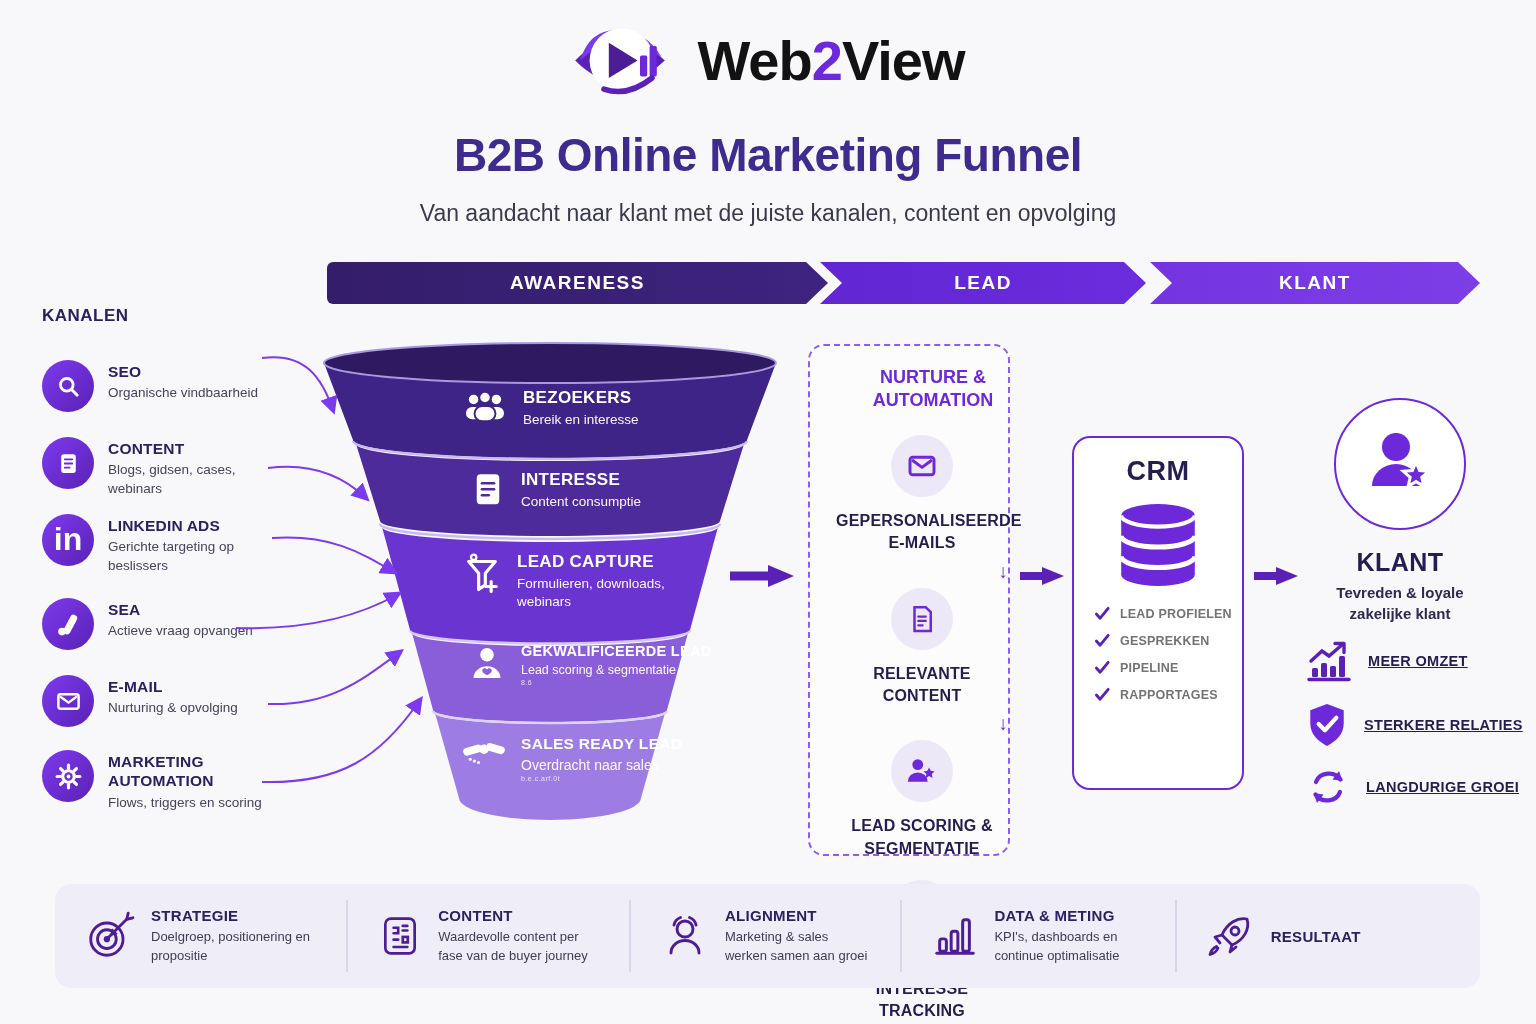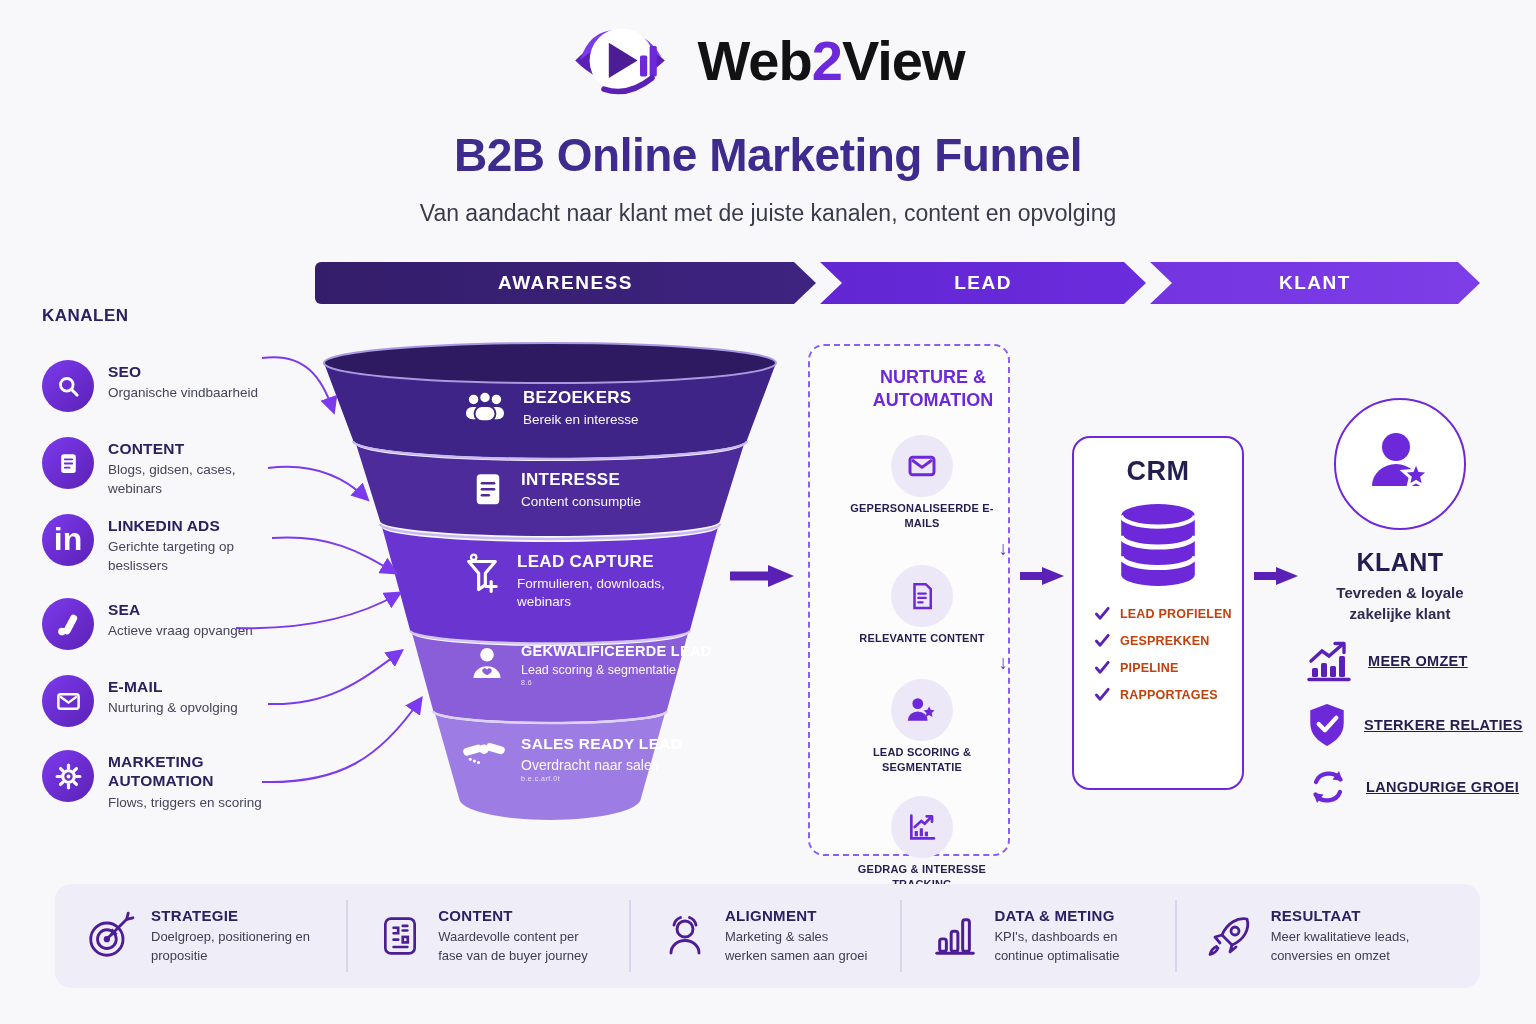--- a/index.html
+++ b/index.html
@@ -12,21 +12,21 @@
   
   .logo-row { position:absolute; top:22px; left:0; right:0; display:flex; justify-content:center; align-items:center; gap:30px; }
   .brand { font-size:56px; font-weight:800; letter-spacing:-1px; color:#121212; }
   .brand .num { color:#6d28d9; }
   .page-title { position:absolute; top:128px; left:0; right:0; text-align:center; font-size:46px; font-weight:800; color:#3f2b8e; letter-spacing:-.5px; }
   .page-subtitle { position:absolute; top:200px; left:0; right:0; text-align:center; font-size:23px; color:#3b3a4c; }
 
   
   .band { position:absolute; top:262px; height:42px; display:flex; align-items:center; justify-content:center;
           color:#fff; font-weight:700; font-size:19px; letter-spacing:1.5px; }
-  .band-awareness { left:315px; width:501px; background:linear-gradient(90deg,#341d6a,#3e2380);
+  .band-awareness { left:327px; width:501px; background:linear-gradient(90deg,#341d6a,#3e2380);
     clip-path:polygon(0 0, calc(100% - 22px) 0, 100% 50%, calc(100% - 22px) 100%, 0 100%); border-radius:6px; }
   .band-lead { left:820px; width:326px; background:linear-gradient(90deg,#6226d2,#6b2cdd);
     clip-path:polygon(0 0, calc(100% - 22px) 0, 100% 50%, calc(100% - 22px) 100%, 0 100%, 22px 50%); }
   .band-klant { left:1150px; width:330px; background:linear-gradient(90deg,#7434e0,#7d3ee8);
     clip-path:polygon(0 0, calc(100% - 22px) 0, 100% 50%, calc(100% - 22px) 100%, 0 100%, 22px 50%); }
 
   
   .kanalen-heading { position:absolute; left:42px; top:306px; font-size:17px; font-weight:800; color:#2b2060; letter-spacing:.5px; }
   .channel { position:absolute; left:42px; display:flex; gap:14px; align-items:flex-start; }
   .chan-icon { flex:0 0 52px; width:52px; height:52px; border-radius:50%;
@@ -52,31 +52,31 @@
   
   .overlay { position:absolute; inset:0; pointer-events:none; }
 
   
   .nurture { position:absolute; left:808px; top:344px; width:202px; height:512px;
     border:2px dashed #8b5cf6; border-radius:16px; background:rgba(255,255,255,.55);
     display:flex; flex-direction:column; align-items:flex-end; }
   .nurture-title { margin-top:20px; width:150px; text-align:center; color:#6d28d9; font-weight:800; font-size:18px; line-height:1.3; }
   .nitem { display:flex; flex-direction:column; align-items:center; }
   .ncircle { width:62px; height:62px; border-radius:50%; background:#ece8f7; display:flex; align-items:center; justify-content:center; }
-  .nlabel { margin-top:4px; width:172px; text-align:center; font-size:11px; font-weight:800; color:#241d4f; line-height:1.4; letter-spacing:.2px; }
+  .nlabel { margin-top:13px; width:172px; text-align:center; font-size:16px; font-weight:800; color:#241d4f; line-height:1.4; letter-spacing:.2px; }
   .ndown { color:#6d28d9; font-size:19px; font-weight:700; line-height:1; margin:7px 0; }
   .nitem-1{margin-top:22px} .nitem-3{} .nitem-4{margin-top:20px}
 
   
   .crm { position:absolute; left:1072px; top:436px; width:172px; height:354px; background:#fff;
     border:2px solid #6d28d9; border-radius:18px; }
   .crm-title { text-align:center; margin-top:18px; font-size:27px; font-weight:800; color:#241d4f; letter-spacing:.5px; }
   .crm-db { display:block; margin:14px auto 0; }
   .crm-list { margin:16px 0 0 20px; display:flex; flex-direction:column; gap:10px; }
-  .crm-item { display:flex; align-items:center; gap:9px; font-size:12.5px; font-weight:800; color:#c2410c; letter-spacing:.2px; }
+  .crm-item { display:flex; align-items:center; gap:9px; font-size:12.5px; font-weight:800; color:#737373; letter-spacing:.2px; }
 
   
   .klant-circle { position:absolute; left:1334px; top:398px; width:132px; height:132px; border-radius:50%;
     background:#fff; border:2px solid #6d28d9; display:flex; align-items:center; justify-content:center; }
   .klant-title { position:absolute; left:1300px; top:548px; width:200px; text-align:center; font-size:25px; font-weight:800; color:#241d4f; letter-spacing:.5px; }
   .klant-sub { position:absolute; left:1310px; top:582px; width:180px; text-align:center; font-size:15px; font-weight:600; color:#2e2a50; line-height:1.4; }
   .benefit { position:absolute; left:1306px; display:flex; align-items:center; gap:16px; }
   .benefit-label { font-size:14.5px; font-weight:800; color:#241d4f; letter-spacing:.3px;text-decoration:underline; }
   .bf-1{top:640px} .bf-2{top:702px} .bf-3{top:766px}
 
@@ -529,18 +529,17 @@
         <g fill="none" stroke="#4c1d95" stroke-width="2.8" stroke-linejoin="round" stroke-linecap="round">
           <path d="M40,7 C31,5 20,11 15,23 L25,33 C37,28 43,17 40,7 Z"></path>
           <circle cx="28" cy="19" r="4"></circle>
           <path d="M15,23 L8,25 L13,31"></path>
           <path d="M25,33 L23,40 L29,35"></path>
           <path d="M11,36 c-1.5,3.5 -4,5.5 -8,6.5 c1,-4 3,-6.5 6.5,-8"></path>
         </g>
       </svg>
       <div>
           <div class="ftitle">RESULTAAT</div>
-          <div class="fdesc">Meer kwalitatieve leads, conversies en omzet</div>
         </div>
     </div>
 
   </div>
 </div>
 
 </body></html>

